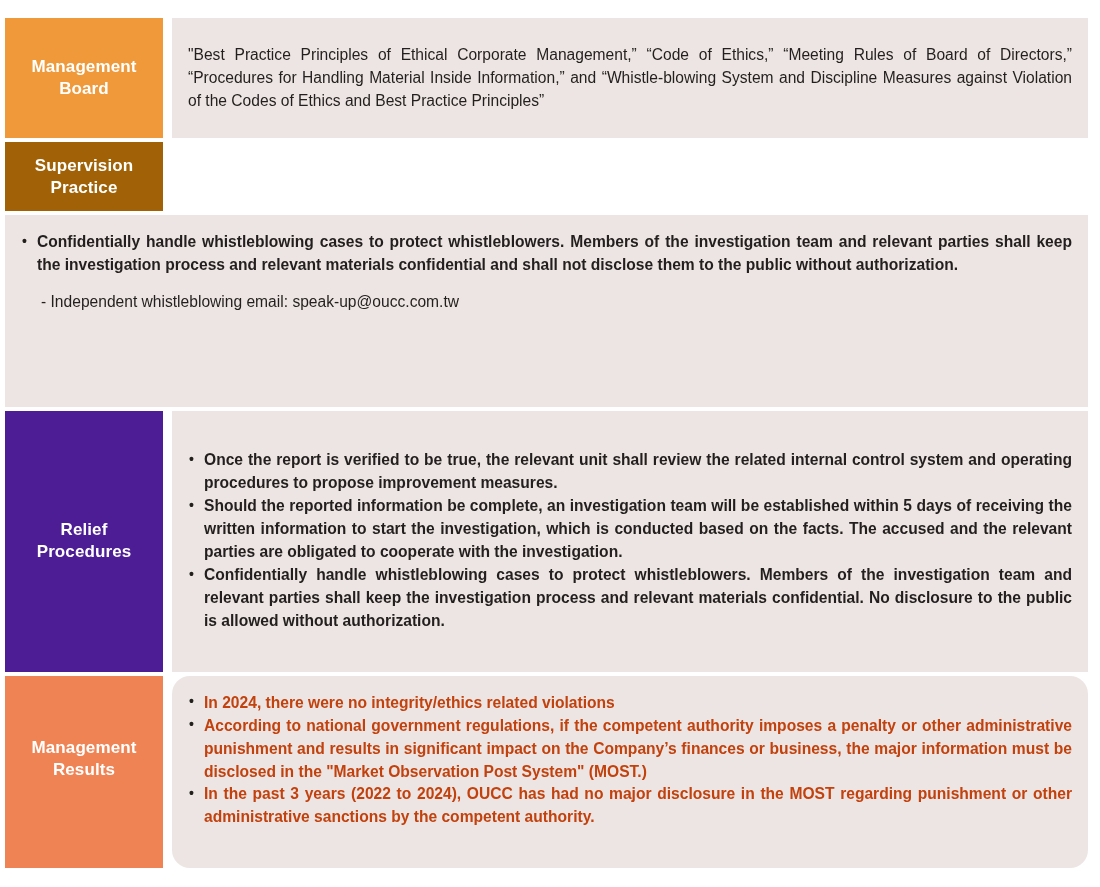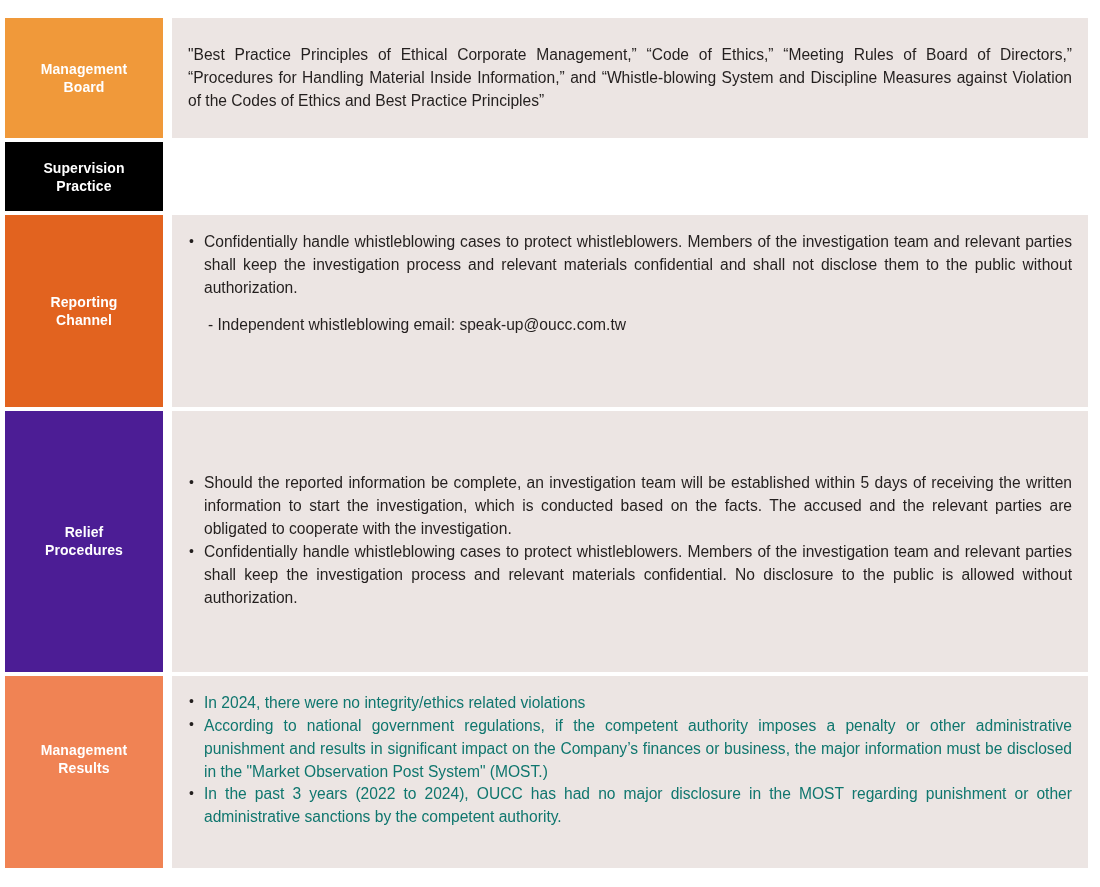--- a/index.html
+++ b/index.html
@@ -35,21 +35,21 @@
 
   .label-cell {
     width: 158px;
     flex: 0 0 158px;
     display: flex;
     align-items: center;
     justify-content: center;
     text-align: center;
     color: #ffffff;
     font-weight: bold;
-    font-size: 14px;
+    font-size: 17px;
     line-height: 1.3;
     letter-spacing: 0.1px;
   }
 
   .label-cell.align-upper {
     align-items: center;
     padding-bottom: 26px;
   }
 
   .content-cell {
@@ -74,20 +74,21 @@
     margin: 0;
   }
 
   p.para.plain { text-align: left; }
 
   
   ul.bullets {
     list-style: none;
     margin: 0;
     padding: 0;
+    font-weight: bold;
   }
 
   ul.bullets > li {
     position: relative;
     padding-left: 16px;
     margin: 0 0 0 0;
     text-align: justify;
     text-justify: inter-word;
   }
 
@@ -115,54 +116,52 @@
   <div class="row row-0">
     <div class="label-cell" style="background-color: rgb(240, 153, 58); color: rgb(255, 255, 255);">
       <span><span>Management</span><br><span>Board</span></span>
     </div>
     <div class="content-cell" style="background-color: rgb(236, 229, 227); color: rgb(35, 31, 30);">
       <p class="para">"Best Practice Principles of Ethical Corporate Management,” “Code of Ethics,” “Meeting Rules of Board of Directors,” “Procedures for Handling Material Inside Information,” and “Whistle-blowing System and Discipline Measures against Violation of the Codes of Ethics and Best Practice Principles”</p>
     </div>
   </div>
 
   <div class="row row-1">
-    <div class="label-cell" style="background-color: #000000; color: rgb(255, 255, 255);">
+    <div class="label-cell" style="background-color: #a16207; color: rgb(255, 255, 255);">
       <span><span>Supervision</span><br><span>Practice</span></span>
     </div>
   </div>
 
   <div class="row row-2">
-    <div class="label-cell" style="background-color: rgb(226, 99, 31); color: rgb(255, 255, 255);">
-      <span><span>Reporting</span><br><span>Channel</span></span>
-    </div>
     <div class="content-cell top-align" style="background-color: rgb(236, 229, 227); color: rgb(35, 31, 30);">
       <ul class="bullets">
         <li>Confidentially handle whistleblowing cases to protect whistleblowers. Members of the investigation team and relevant parties shall keep the investigation process and relevant materials confidential and shall not disclose them to the public without authorization.</li>
       </ul>
       <div class="subitem">- Independent whistleblowing email: speak-up@oucc.com.tw</div>
     </div>
   </div>
 
   <div class="row row-3">
     <div class="label-cell" style="background-color: #4c1d95; color: rgb(255, 255, 255);">
       <span><span>Relief</span><br><span>Procedures</span></span>
     </div>
     <div class="content-cell" style="background-color: rgb(236, 229, 227); color: rgb(35, 31, 30);">
       <ul class="bullets">
+        <li>Once the report is verified to be true, the relevant unit shall review the related internal control system and operating procedures to propose improvement measures.</li>
         <li>Should the reported information be complete, an investigation team will be established within 5 days of receiving the written information to start the investigation, which is conducted based on the facts. The accused and the relevant parties are obligated to cooperate with the investigation.</li>
         <li>Confidentially handle whistleblowing cases to protect whistleblowers. Members of the investigation team and relevant parties shall keep the investigation process and relevant materials confidential. No disclosure to the public is allowed without authorization.</li>
       </ul>
     </div>
   </div>
 
   <div class="row row-4">
     <div class="label-cell align-upper" style="background-color: rgb(240, 131, 84); color: rgb(255, 255, 255);">
       <span><span>Management</span><br><span>Results</span></span>
     </div>
-    <div class="content-cell top-align" style="background-color: rgb(236, 229, 227); color: #0f766e;">
+    <div class="content-cell top-align" style="background-color: rgb(236, 229, 227); color: #c2410c; border-radius: 18px;">
       <ul class="bullets">
         <li>In 2024, there were no integrity/ethics related violations</li>
         <li>According to national government regulations, if the competent authority imposes a penalty or other administrative punishment and results in significant impact on the Company’s finances or business, the major information must be disclosed in the "Market Observation Post System" (MOST.)</li>
         <li>In the past 3 years (2022 to 2024), OUCC has had no major disclosure in the MOST regarding punishment or other administrative sanctions by the competent authority.</li>
       </ul>
     </div>
   </div>
 
 </div>
 

